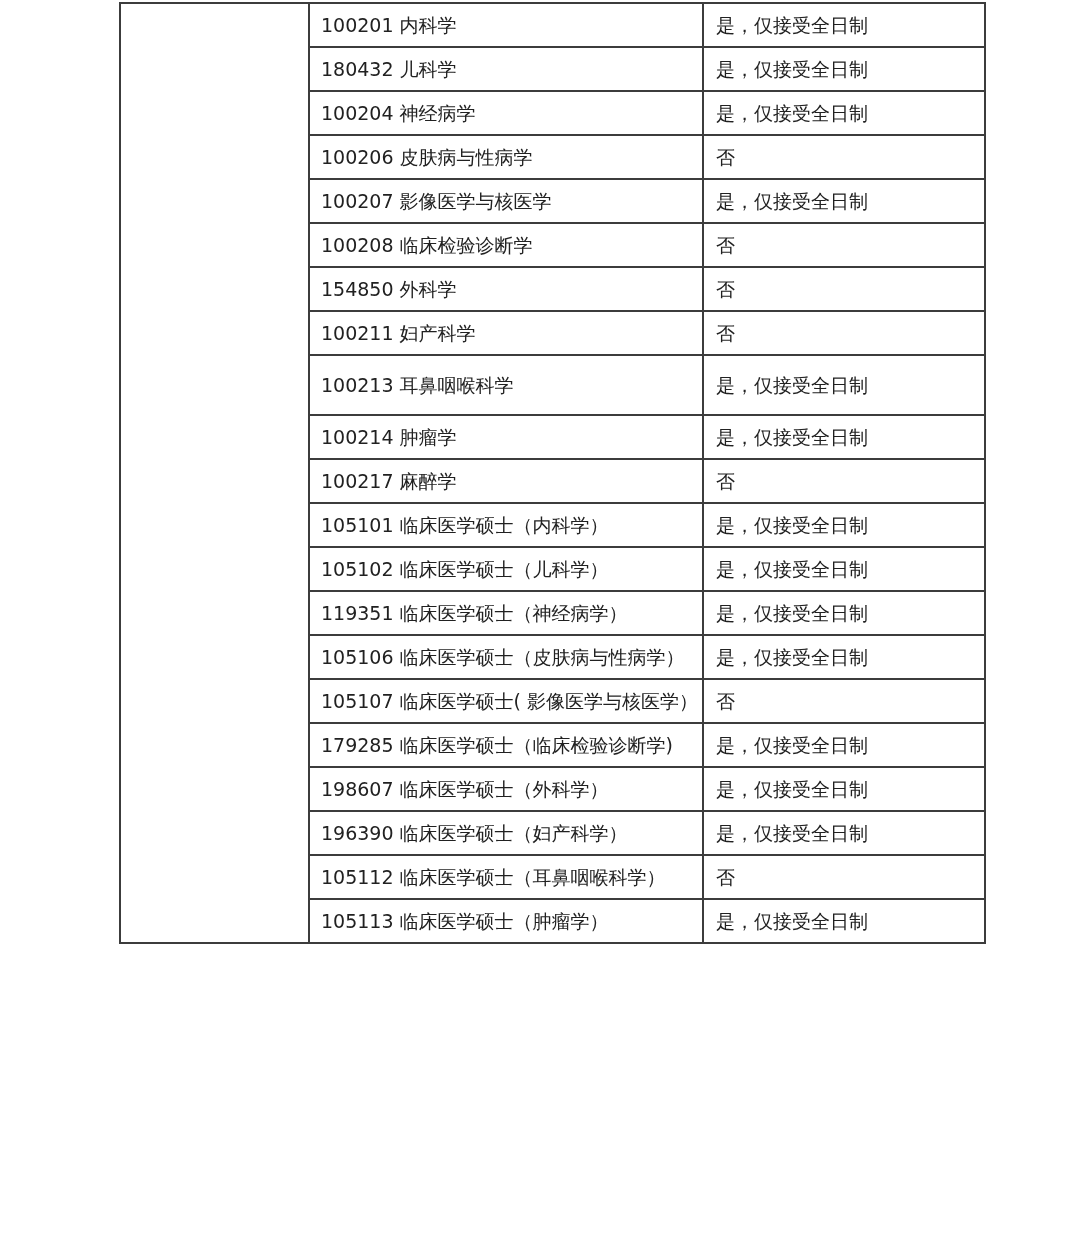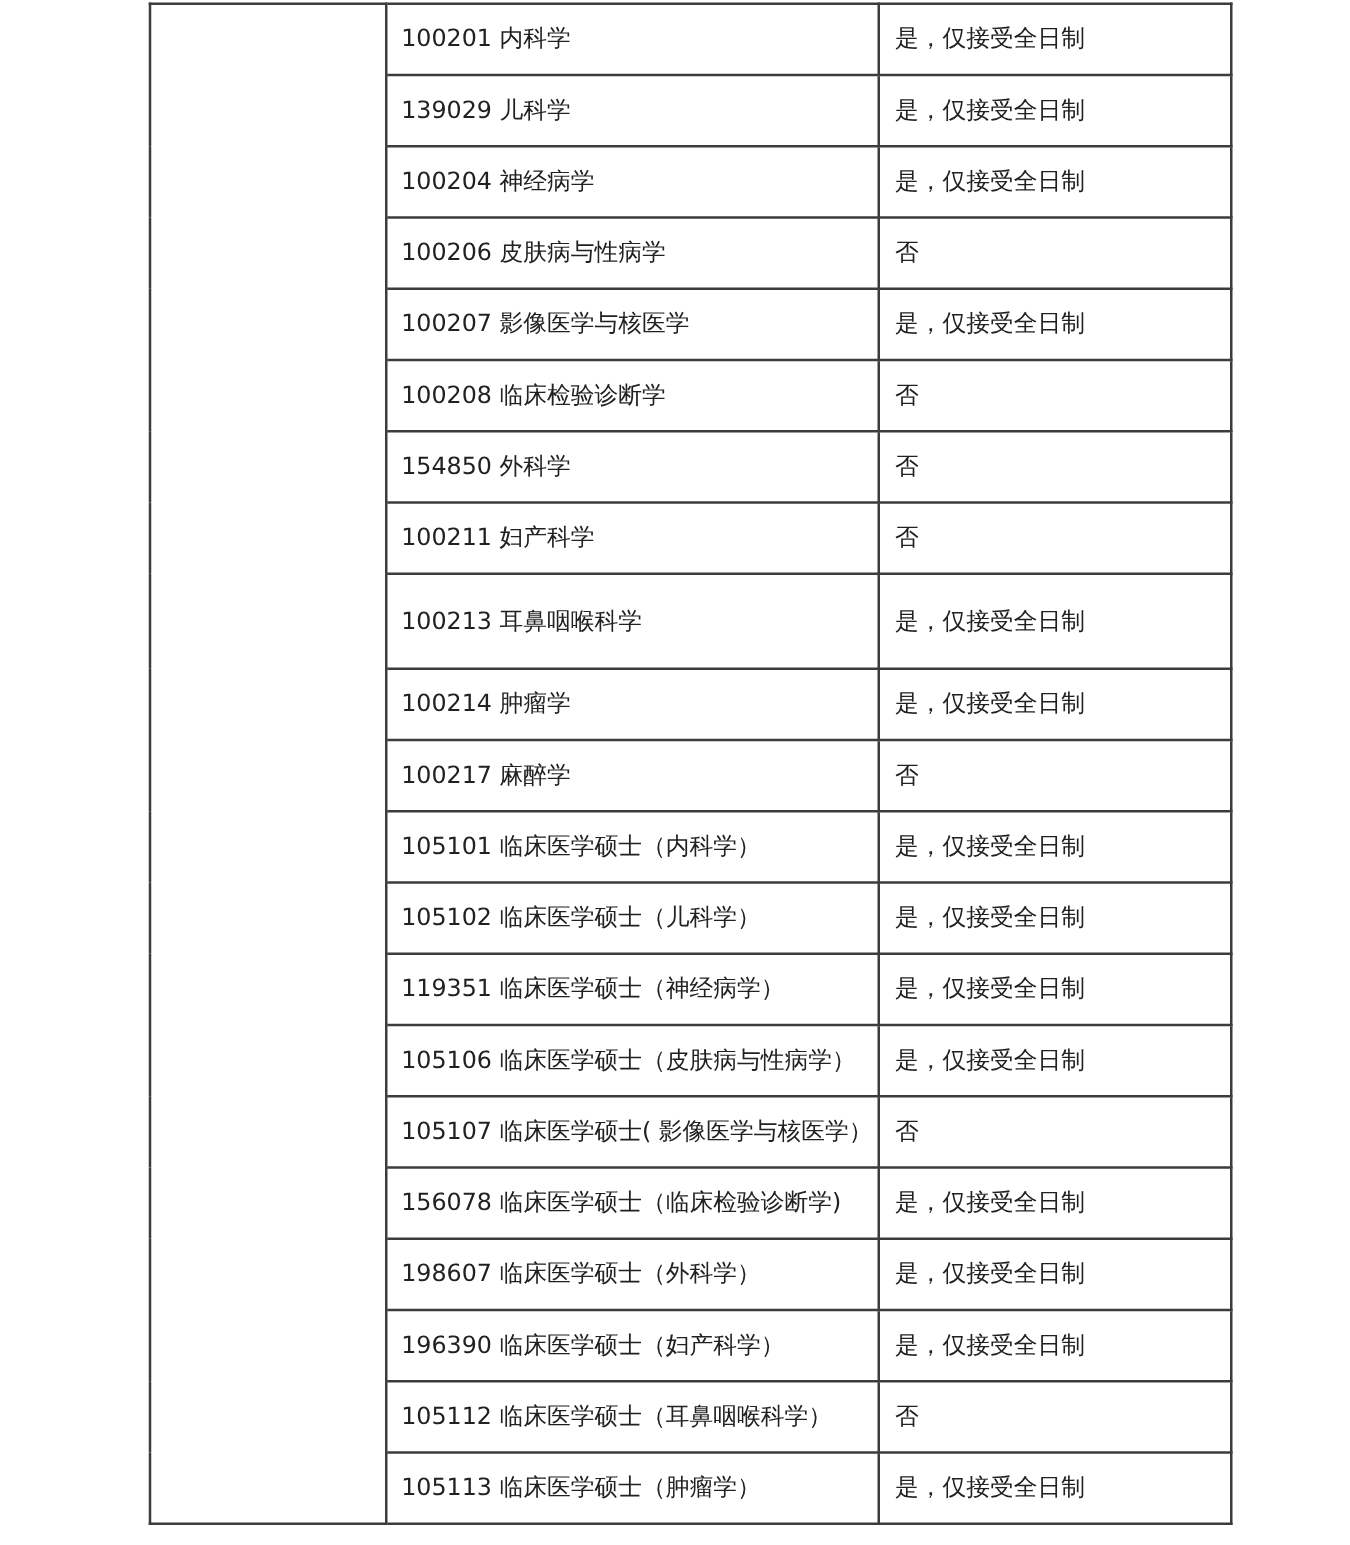--- a/index.html
+++ b/index.html
@@ -25,24 +25,24 @@
     border: 2px solid #3c3c3c;
     font-size: 19px;
     line-height: 1.3;
     color: #212121;
     vertical-align: middle;
     white-space: nowrap;
     overflow: hidden;
     box-sizing: border-box;
   }
   .doc-table tr {
-    height: 57px;
+    height: 44px;
   }
   .doc-table tr.tall {
-    height: 76px;
+    height: 60px;
   }
   td.cell-left {
     background: #ffffff;
   }
   td.cell-program {
     padding: 0 4px 0 11px;
   }
   td.cell-fulltime {
     padding: 0 4px 0 12px;
   }
@@ -56,21 +56,21 @@
     <col style="width:373px">
     <col style="width:282px">
   </colgroup>
   <tbody id="table-body">
       <tr>
         <td class="cell-left" rowspan="21"></td>
         <td class="cell-program">100201 内科学</td>
         <td class="cell-fulltime">是，仅接受全日制</td>
       </tr>
       <tr>
-        <td class="cell-program">139029 儿科学</td>
+        <td class="cell-program">180432 儿科学</td>
         <td class="cell-fulltime">是，仅接受全日制</td>
       </tr>
       <tr>
         <td class="cell-program">100204 神经病学</td>
         <td class="cell-fulltime">是，仅接受全日制</td>
       </tr>
       <tr>
         <td class="cell-program">100206 皮肤病与性病学</td>
         <td class="cell-fulltime">否</td>
       </tr>
@@ -116,21 +116,21 @@
       </tr>
       <tr>
         <td class="cell-program">105106 临床医学硕士（皮肤病与性病学）</td>
         <td class="cell-fulltime">是，仅接受全日制</td>
       </tr>
       <tr>
         <td class="cell-program">105107 临床医学硕士( 影像医学与核医学）</td>
         <td class="cell-fulltime">否</td>
       </tr>
       <tr>
-        <td class="cell-program">156078 临床医学硕士（临床检验诊断学)</td>
+        <td class="cell-program">179285 临床医学硕士（临床检验诊断学)</td>
         <td class="cell-fulltime">是，仅接受全日制</td>
       </tr>
       <tr>
         <td class="cell-program">198607 临床医学硕士（外科学）</td>
         <td class="cell-fulltime">是，仅接受全日制</td>
       </tr>
       <tr>
         <td class="cell-program">196390 临床医学硕士（妇产科学）</td>
         <td class="cell-fulltime">是，仅接受全日制</td>
       </tr>

